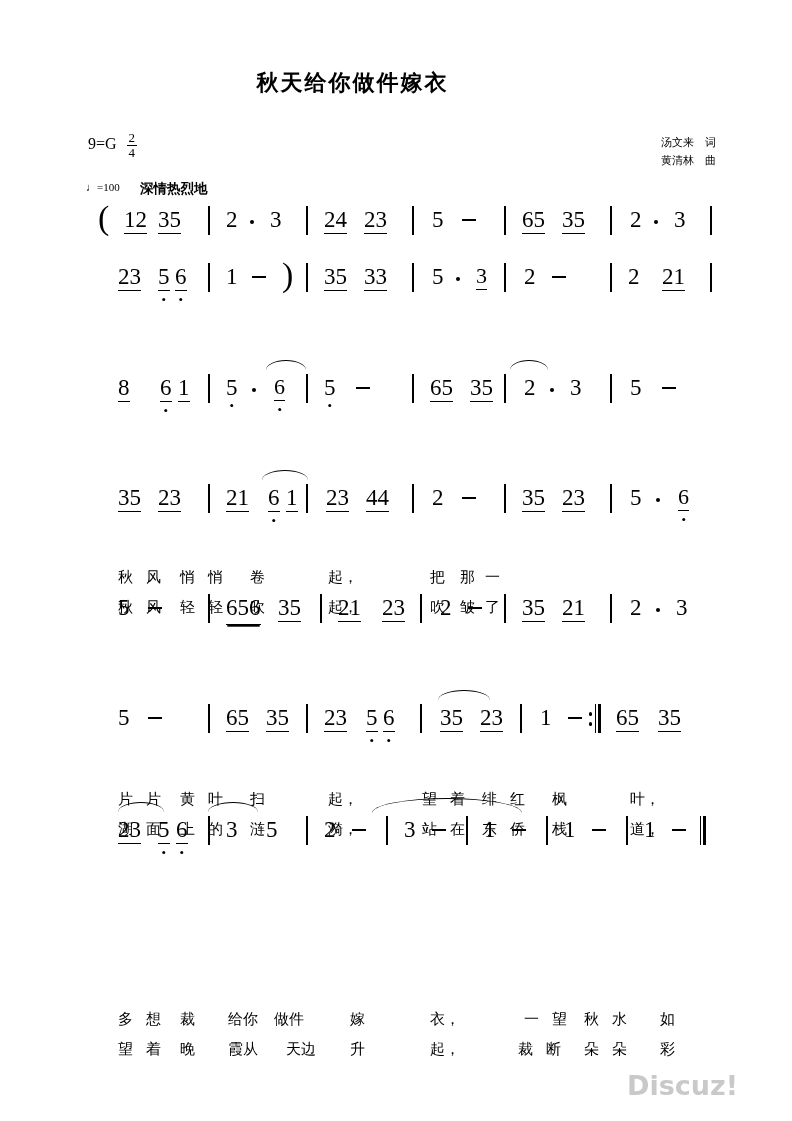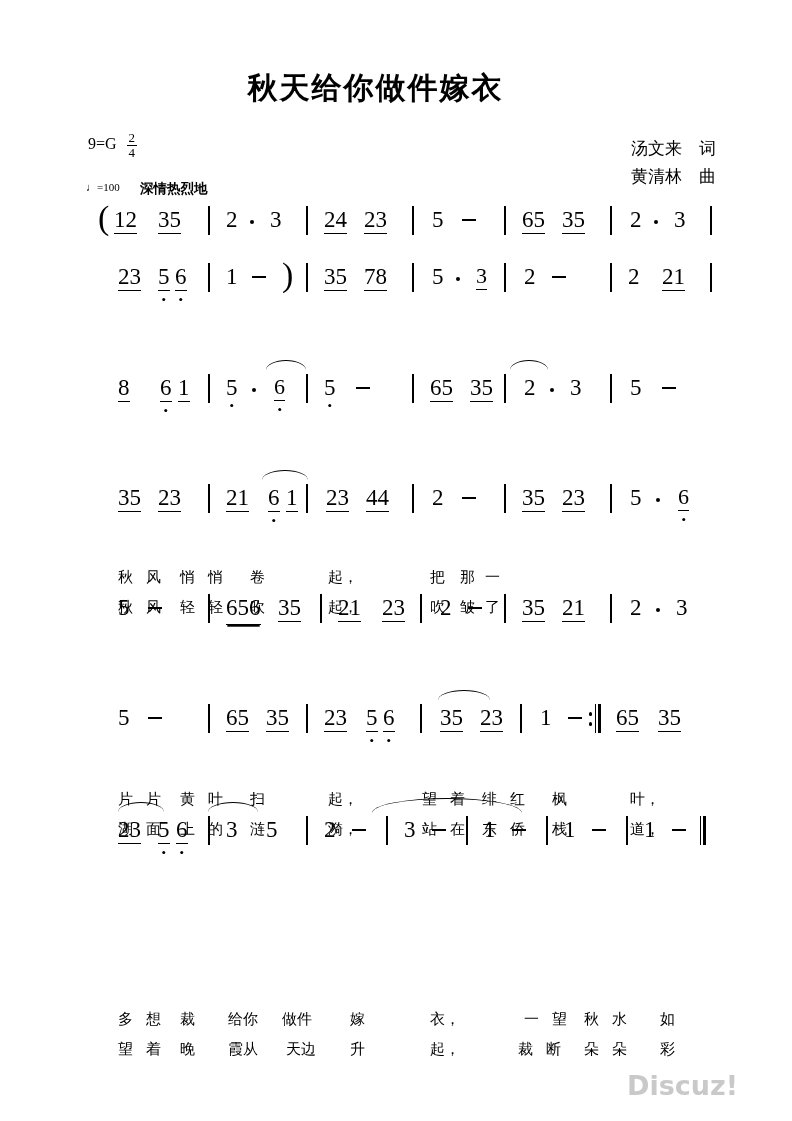--- a/index.html
+++ b/index.html
@@ -20,25 +20,24 @@
     inset: 0;
   }
 
   
   .title {
     position: absolute;
     top: 68px;
     left: 0;
     width: 705px;
     text-align: center;
-    font-size: 30px;
+    font-size: 22px;
     font-weight: 700;
     letter-spacing: 2px;
     font-family: "DejaVu Sans", sans-serif;
-    padding-left: 23px;
   }
   .key-sig {
     position: absolute;
     top: 130px;
     left: 88px;
     font-size: 16px;
     font-family: "Liberation Serif", serif;
     display: flex;
     align-items: center;
     gap: 4px;
@@ -52,21 +51,21 @@
     position: relative;
     top: 1px;
   }
   .meter .num { display: block; border-bottom: 1.4px solid #000; padding: 0 2px;}
   .meter .den { display: block; padding: 0 2px;}
 
   .credits {
     position: absolute;
     top: 134px;
     right: 76px;
-    font-size: 17px;
+    font-size: 11px;
     line-height: 1.65;
     text-align: left;
     font-family: "DejaVu Sans", sans-serif;
   }
 
   .tempo {
     position: absolute;
     top: 181px;
     left: 86px;
     font-size: 11px;
@@ -208,21 +207,21 @@
     <div>汤文来　词</div>
     <div>黄清林　曲</div>
   </div>
 
   <div class="tempo">♩=100</div>
   <div class="expr">深情热烈地</div>
 
   <div class="row" style="top:208px">
     <div class="notes">
       <span class="paren" style="left:-2px">(</span>
-      <span class="n u1" style="left:14px">12</span>
+      <span class="n u1" style="left:24px">12</span>
       <span class="n u1" style="left:58px">35</span>
       <span class="bar" style="left:108px"></span>
       <span class="n" style="left:126px">2</span>
       <span class="dur-dot" style="left:150px"></span>
       <span class="n" style="left:170px">3</span>
       <span class="bar" style="left:206px"></span>
       <span class="n u1" style="left:224px">24</span>
       <span class="n u1" style="left:264px">23</span>
       <span class="bar" style="left:312px"></span>
       <span class="n" style="left:332px">5</span>
@@ -242,21 +241,21 @@
     <div class="notes">
       <span class="n u1" style="left:18px">23</span>
       <span class="n u1 dotbelow" style="left:58px">5</span>
       <span class="n u1 dotbelow" style="left:75px">6</span>
       <span class="bar" style="left:108px"></span>
       <span class="n" style="left:126px">1</span>
       <span class="dash" style="left:152px"></span>
       <span class="paren" style="left:182px">)</span>
       <span class="bar" style="left:206px"></span>
       <span class="n u1" style="left:224px">35</span>
-      <span class="n u1" style="left:264px">78</span>
+      <span class="n u1" style="left:264px">33</span>
       <span class="bar" style="left:312px"></span>
       <span class="n" style="left:332px">5</span>
       <span class="dur-dot" style="left:356px"></span>
       <span class="n small u1" style="left:376px">3</span>
       <span class="bar" style="left:404px"></span>
       <span class="n" style="left:424px">2</span>
       <span class="dash" style="left:452px"></span>
       <span class="bar" style="left:510px"></span>
       <span class="n" style="left:528px">2</span>
       <span class="n u1" style="left:562px">21</span>
@@ -362,21 +361,21 @@
       <span class="bar" style="left:510px"></span>
       <span class="n" style="left:530px">5</span>
       <span class="dur-dot" style="left:556px"></span>
       <span class="n small u1 dotbelow" style="left:578px">6</span>
     </div>
     <div class="lyr" style="top:524px">
       <span class="ly" style="left:18px">多</span>
       <span class="ly" style="left:46px">想</span>
       <span class="ly" style="left:80px">裁</span>
       <span class="ly" style="left:128px">给你</span>
-      <span class="ly" style="left:182px">做件</span>
+      <span class="ly" style="left:174px">做件</span>
       <span class="ly" style="left:250px">嫁</span>
       <span class="ly" style="left:330px">衣，</span>
       <span class="ly" style="left:424px">一</span>
       <span class="ly" style="left:452px">望</span>
       <span class="ly" style="left:484px">秋</span>
       <span class="ly" style="left:512px">水</span>
       <span class="ly" style="left:560px">如</span>
     </div>
     <div class="lyr" style="top:554px">
       <span class="ly" style="left:18px">望</span>

